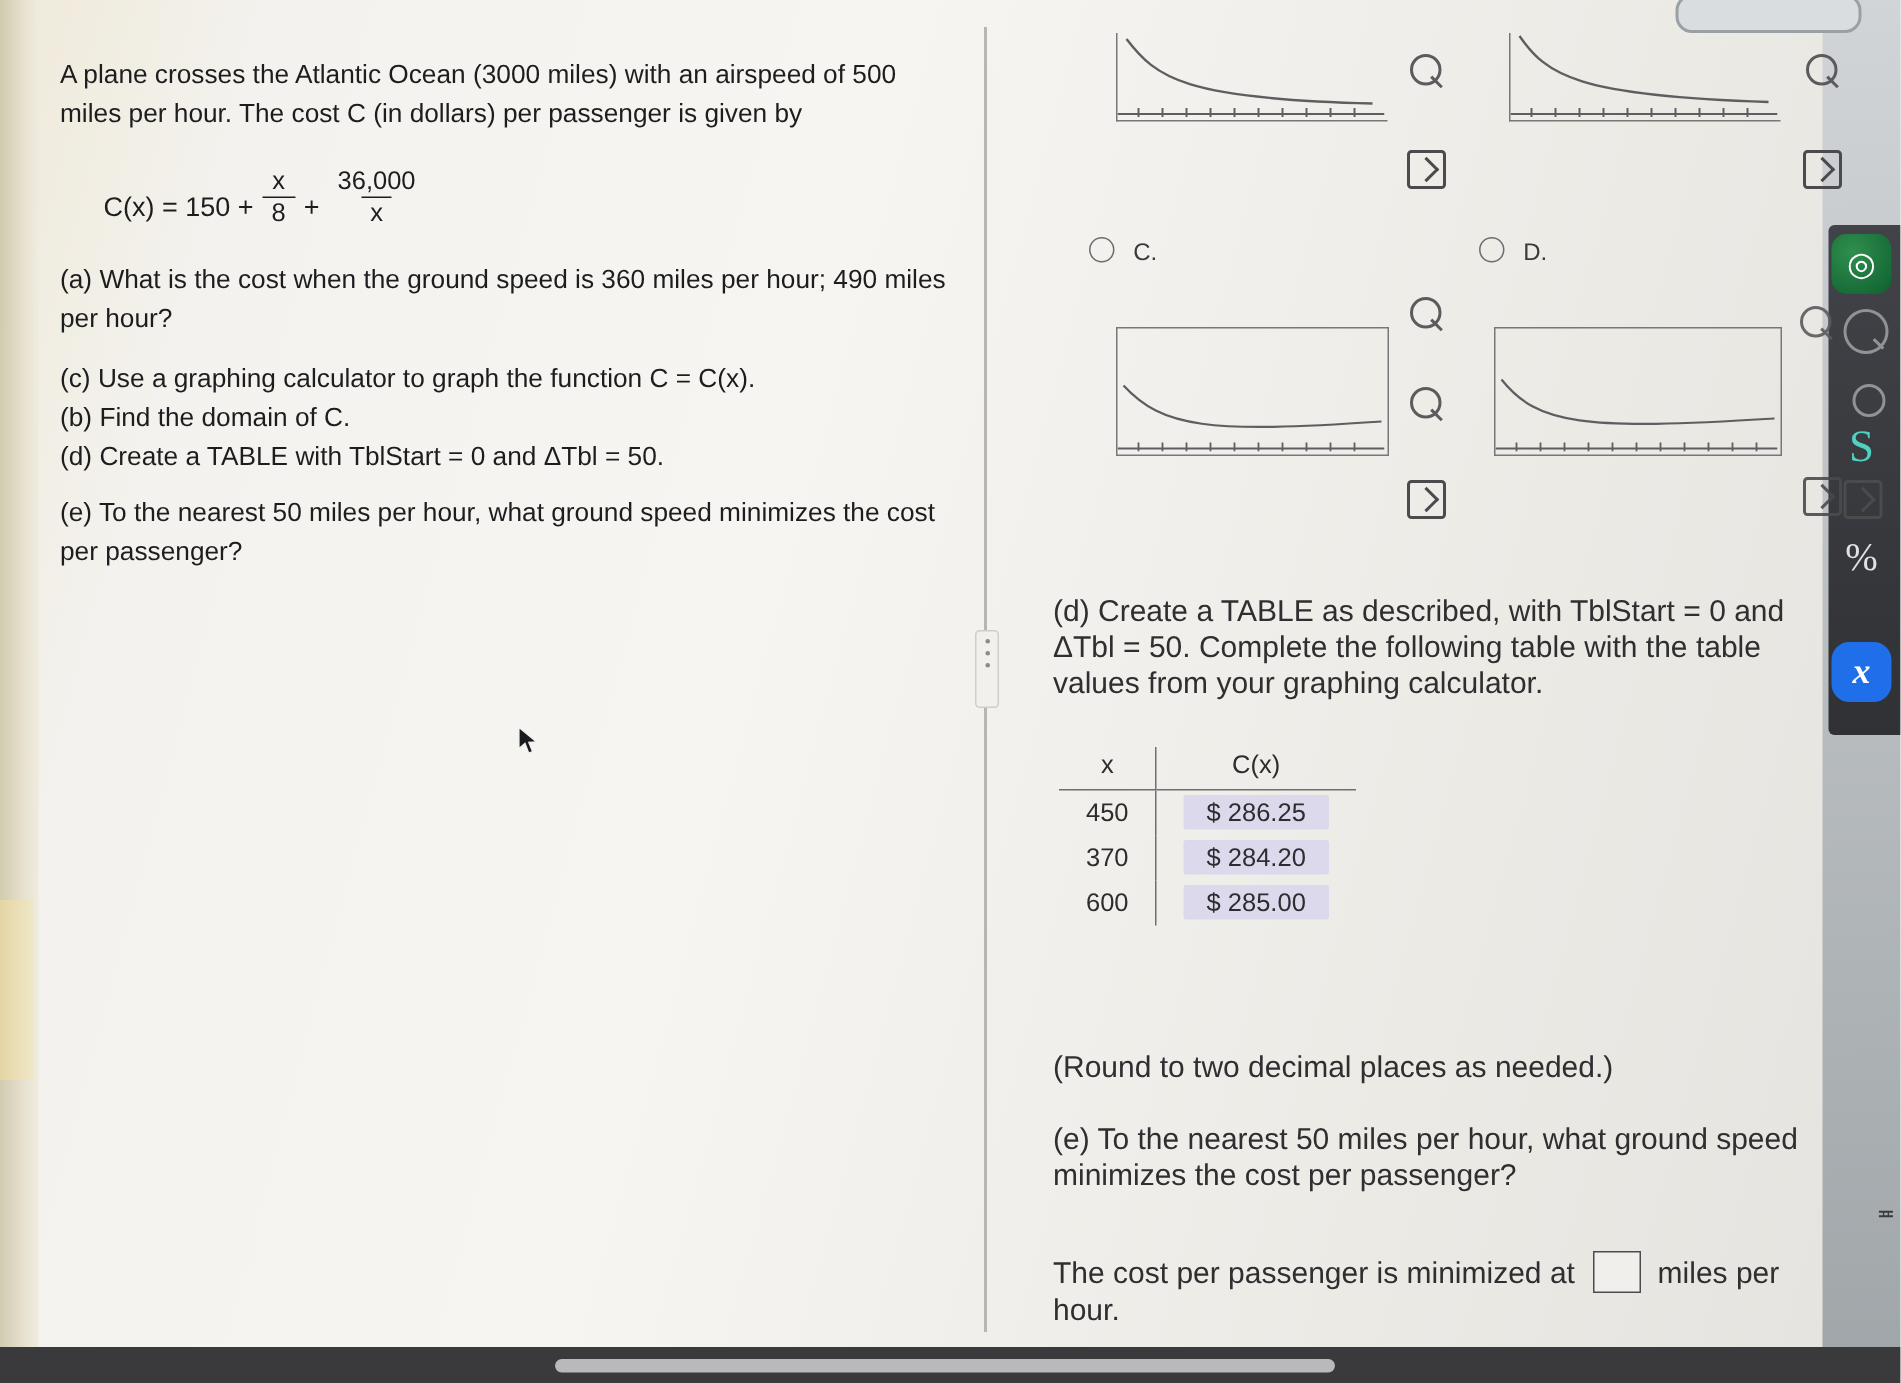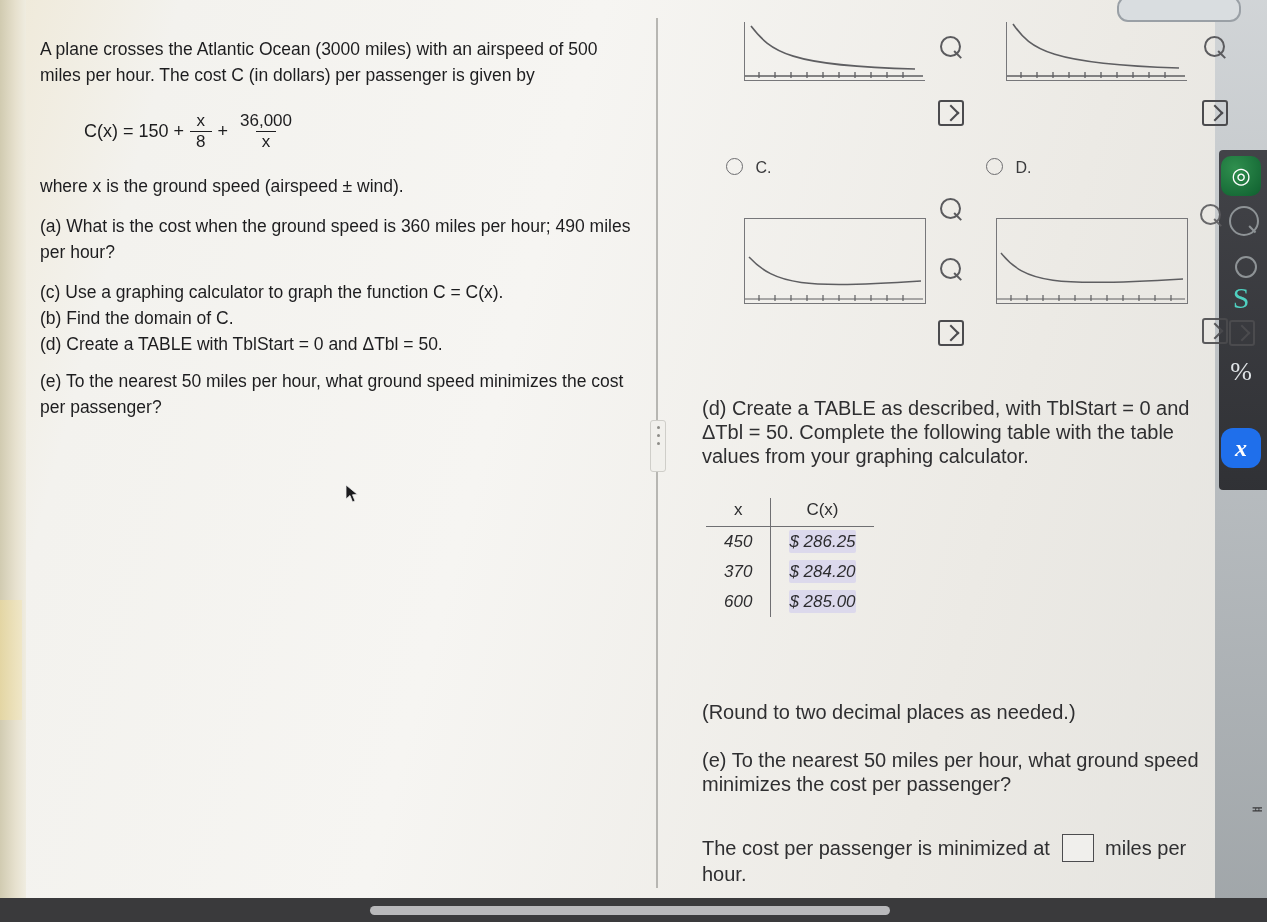--- a/index.html
+++ b/index.html
@@ -67,22 +67,22 @@
   }
   .grip i{display:block;width:3px;height:3px;border-radius:50%;background:#8d8c88;margin:5px auto;}
 
   
   .left{
     position:absolute;left:40px;top:36px;width:600px;
     color:#1d1d1f;font-size:17.5px;line-height:26px;
   }
   .left p{margin:0 0 14px 0;}
   .formula{
-    margin:24px 0 22px 44px;
-    display:flex;align-items:center;font-size:18px;
+    margin:24px 0 22px 29px;
+    display:flex;align-items:flex-end;font-size:18px;
   }
   .frac{display:inline-flex;flex-direction:column;align-items:center;margin:0 6px;line-height:1.05;}
   .frac .num{padding:0 6px 1px 6px;font-size:17px;}
   .frac .den{padding:1px 6px 0 6px;font-size:17px;border-top:1.6px solid #1d1d1f;}
   .cursor{
     position:absolute;left:345px;top:484px;width:10px;height:16px;
     color:#222;font-size:15px;
   }
   .choice-row{position:absolute;}
   .mini-graph{
@@ -116,24 +116,24 @@
   .qtext{position:absolute;left:702px;width:520px;font-size:20px;line-height:24px;color:#2f2f31;}
 
   
   table.vals{
     position:absolute;left:706px;top:498px;border-collapse:collapse;
     font-size:17px;color:#2d2d2f;
   }
   table.vals th{
     font-weight:400;padding:2px 18px 6px 18px;text-align:center;
   }
-  table.vals td{padding:5px 18px;text-align:center;font-style:italic;}
+  table.vals td{padding:5px 18px;text-align:center;}
   table.vals .cx{border-left:1.5px solid #6f6f72;}
   table.vals thead tr{border-bottom:1.6px solid #6f6f72;}
-  .hl{background:#dcd9ec;padding:2px 0;border-radius:2px;}
+  .hl{background:#dcd9ec;padding:2px 15px;border-radius:2px;}
   .answer-box{
     display:inline-block;width:30px;height:26px;border:1.4px solid #4c4c4f;
     vertical-align:-7px;margin:0 6px;background:rgba(255,255,255,.35);
   }
 
   
   .app{
     position:absolute;right:6px;width:40px;height:40px;border-radius:10px;
     display:flex;align-items:center;justify-content:center;
     font-size:22px;color:#fff;font-family:"Liberation Serif",serif;
@@ -175,21 +175,20 @@
         <span class="num">x</span>
         <span class="den">8</span>
       </span>
       <span>+</span>
       <span class="frac">
         <span class="num">36,000</span>
         <span class="den">x</span>
       </span>
     </div>
 
-    <p>where x is the ground speed (airspeed ± wind).</p>
 
     <div class="lines">
       <p>(a) What is the cost when the ground speed is 360 miles per hour; 490 miles per hour?</p>
       <p style="margin-bottom:0">(c) Use a graphing calculator to graph the function C = C(x).</p>
       <p style="margin-bottom:0">(b) Find the domain of C.</p>
       <p style="margin-bottom:11px">(d) Create a TABLE with TblStart = 0 and ΔTbl = 50.</p>
       <p style="margin-bottom:0">(e) To the nearest 50 miles per hour, what ground speed minimizes the cost per passenger?</p>
     </div>
   </div>
   <div class="cursor">

